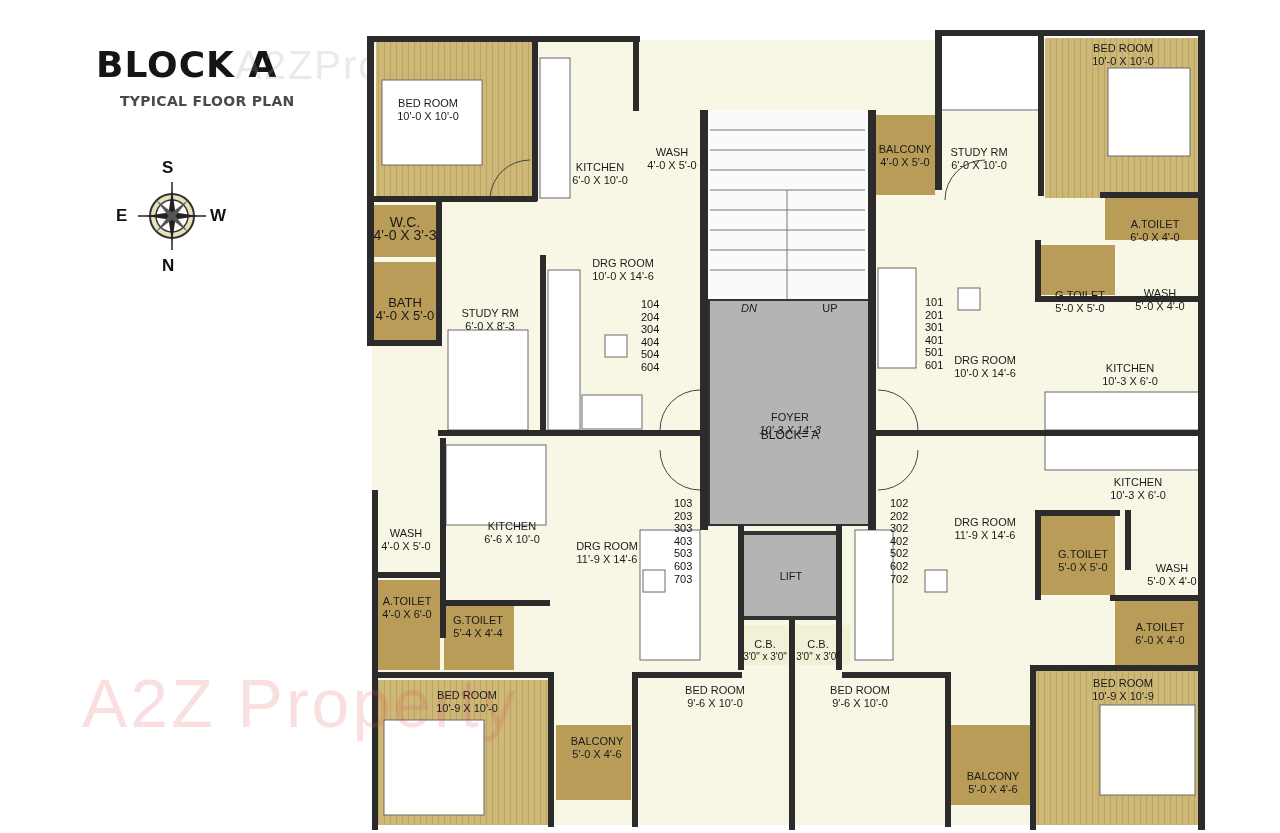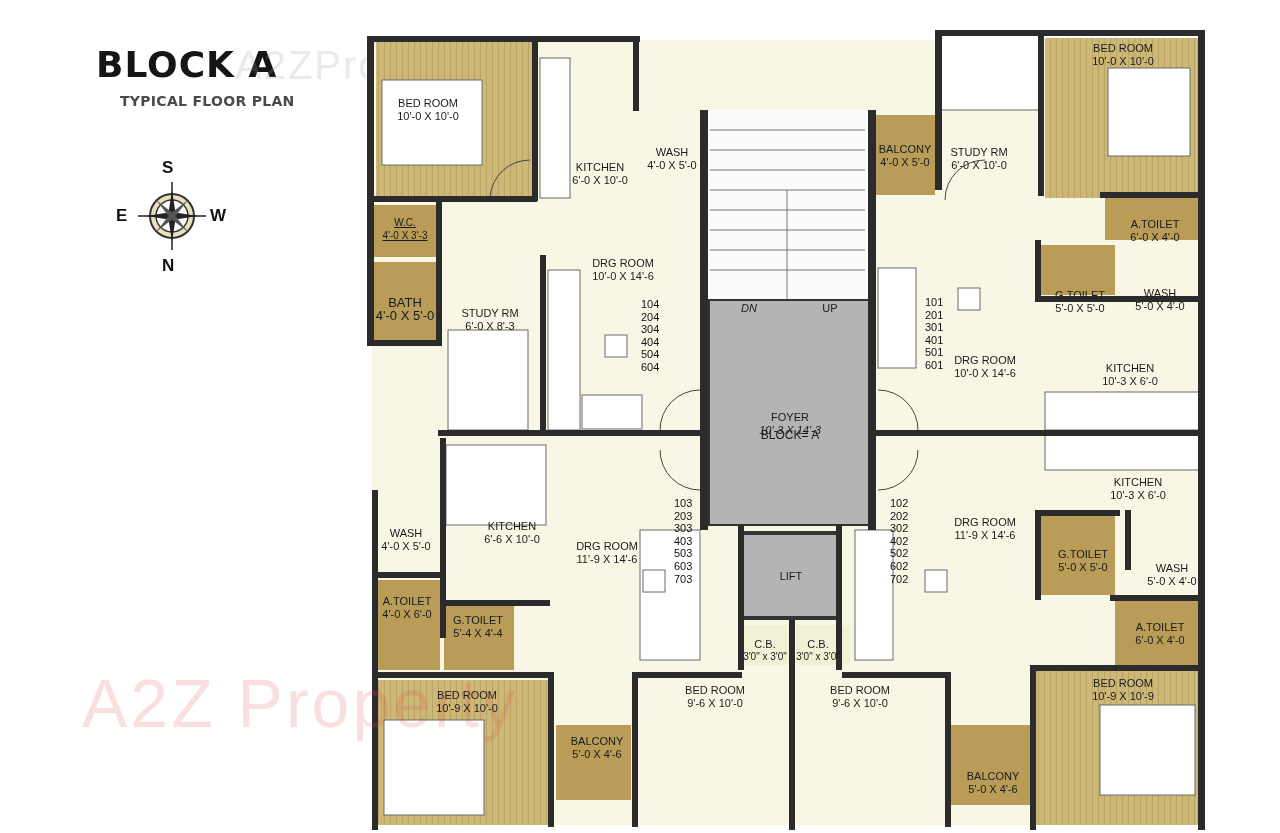--- a/index.html
+++ b/index.html
@@ -175,21 +175,21 @@
 <div class="lbl" style="left:791px;top:570px;">LIFT</div>
 <div class="lbl" style="left:765px;top:638px;">C.B.</div>
 <div class="lbl" style="left:765px;top:650px;font-size:10px;">3'0" x 3'0"</div>
 <div class="lbl" style="left:818px;top:638px;">C.B.</div>
 <div class="lbl" style="left:818px;top:650px;font-size:10px;">3'0" x 3'0"</div>
 
 <div>
   <div class="lbl" style="left:428px;top:97px;"><span>BED ROOM</span><br><span>10'-0 X 10'-0</span></div>
   <div class="lbl" style="left:600px;top:161px;"><span>KITCHEN</span><br><span>6'-0 X 10'-0</span></div>
   <div class="lbl" style="left:672px;top:146px;"><span>WASH</span><br><span>4'-0 X 5'-0</span></div>
-  <div class="lbl" style="left:405px;top:216px;font-size:10px;text-decoration:underline;"><span>W.C.</span><br><span>4'-0 X 3'-3</span></div>
+  <div class="lbl" style="left:405px;top:216px;font-size:14px;"><span>W.C.</span><br><span>4'-0 X 3'-3</span></div>
   <div class="lbl" style="left:405px;top:296px;font-size:13px;"><span>BATH</span><br><span>4'-0 X 5'-0</span></div>
   <div class="lbl" style="left:490px;top:307px;"><span>STUDY RM</span><br><span>6'-0 X 8'-3</span></div>
   <div class="lbl" style="left:623px;top:257px;"><span>DRG ROOM</span><br><span>10'-0 X 14'-6</span></div>
   <div class="units" style="left:641px;top:298px;text-align:right;">
     <div>104</div>
       <div>204</div>
       <div>304</div>
     <div>404</div>
       <div>504</div>
       <div>604</div>

